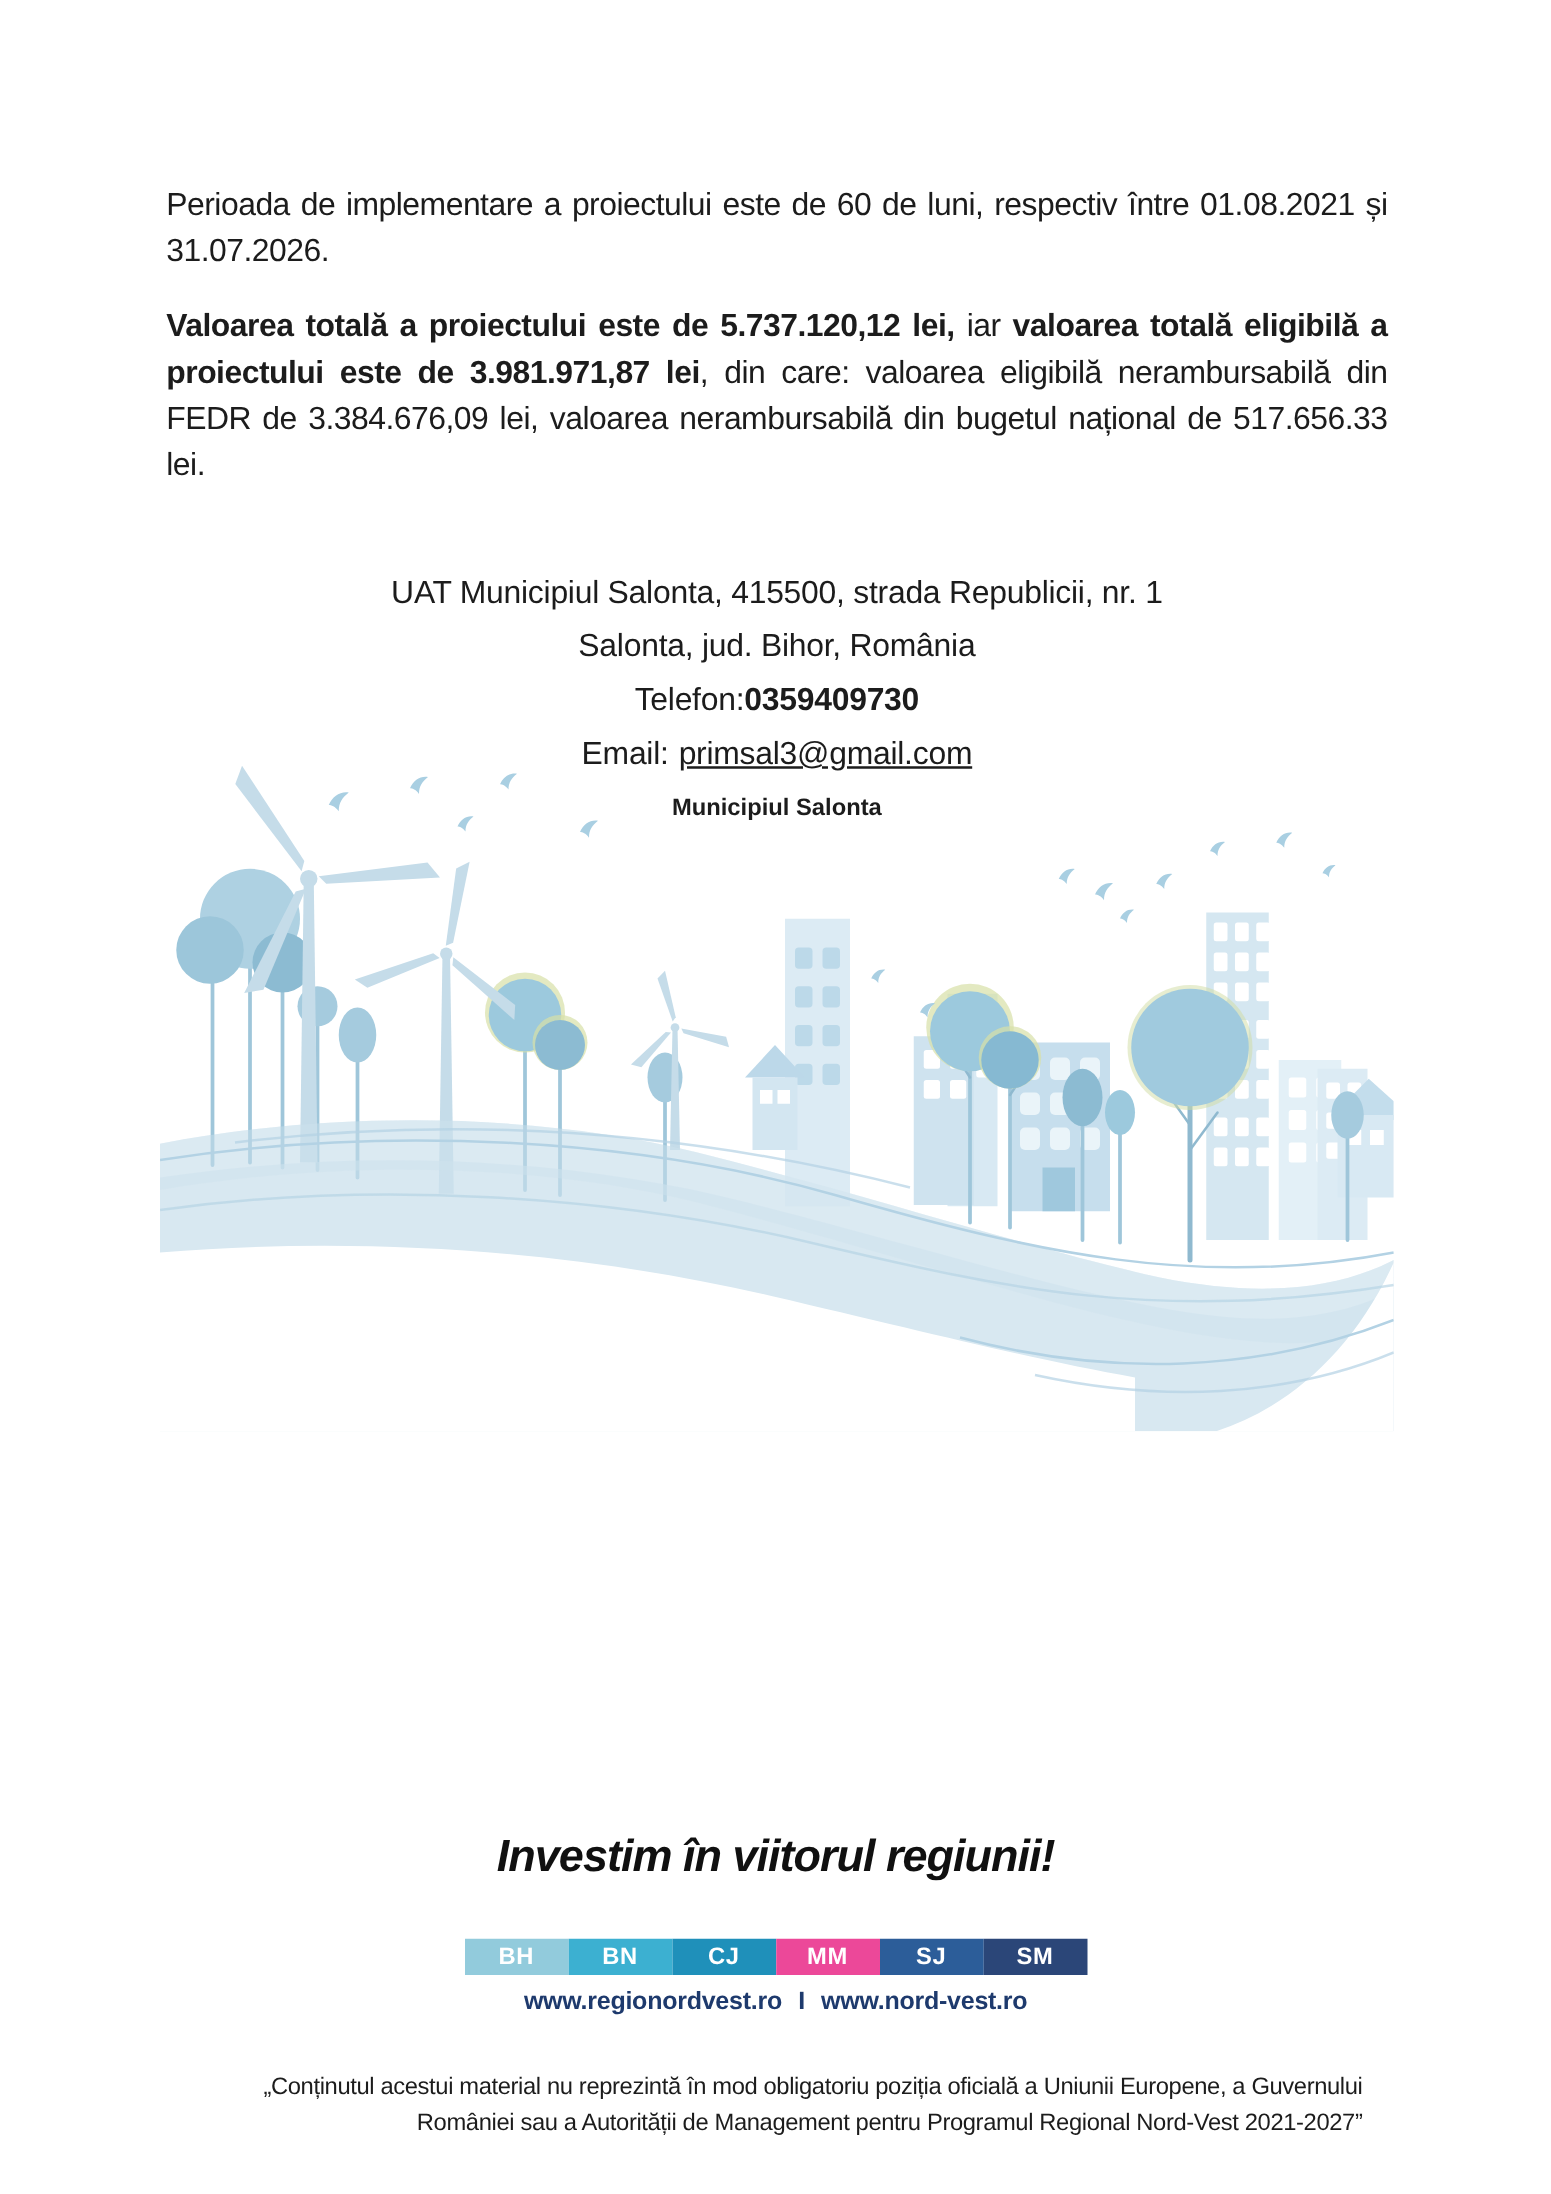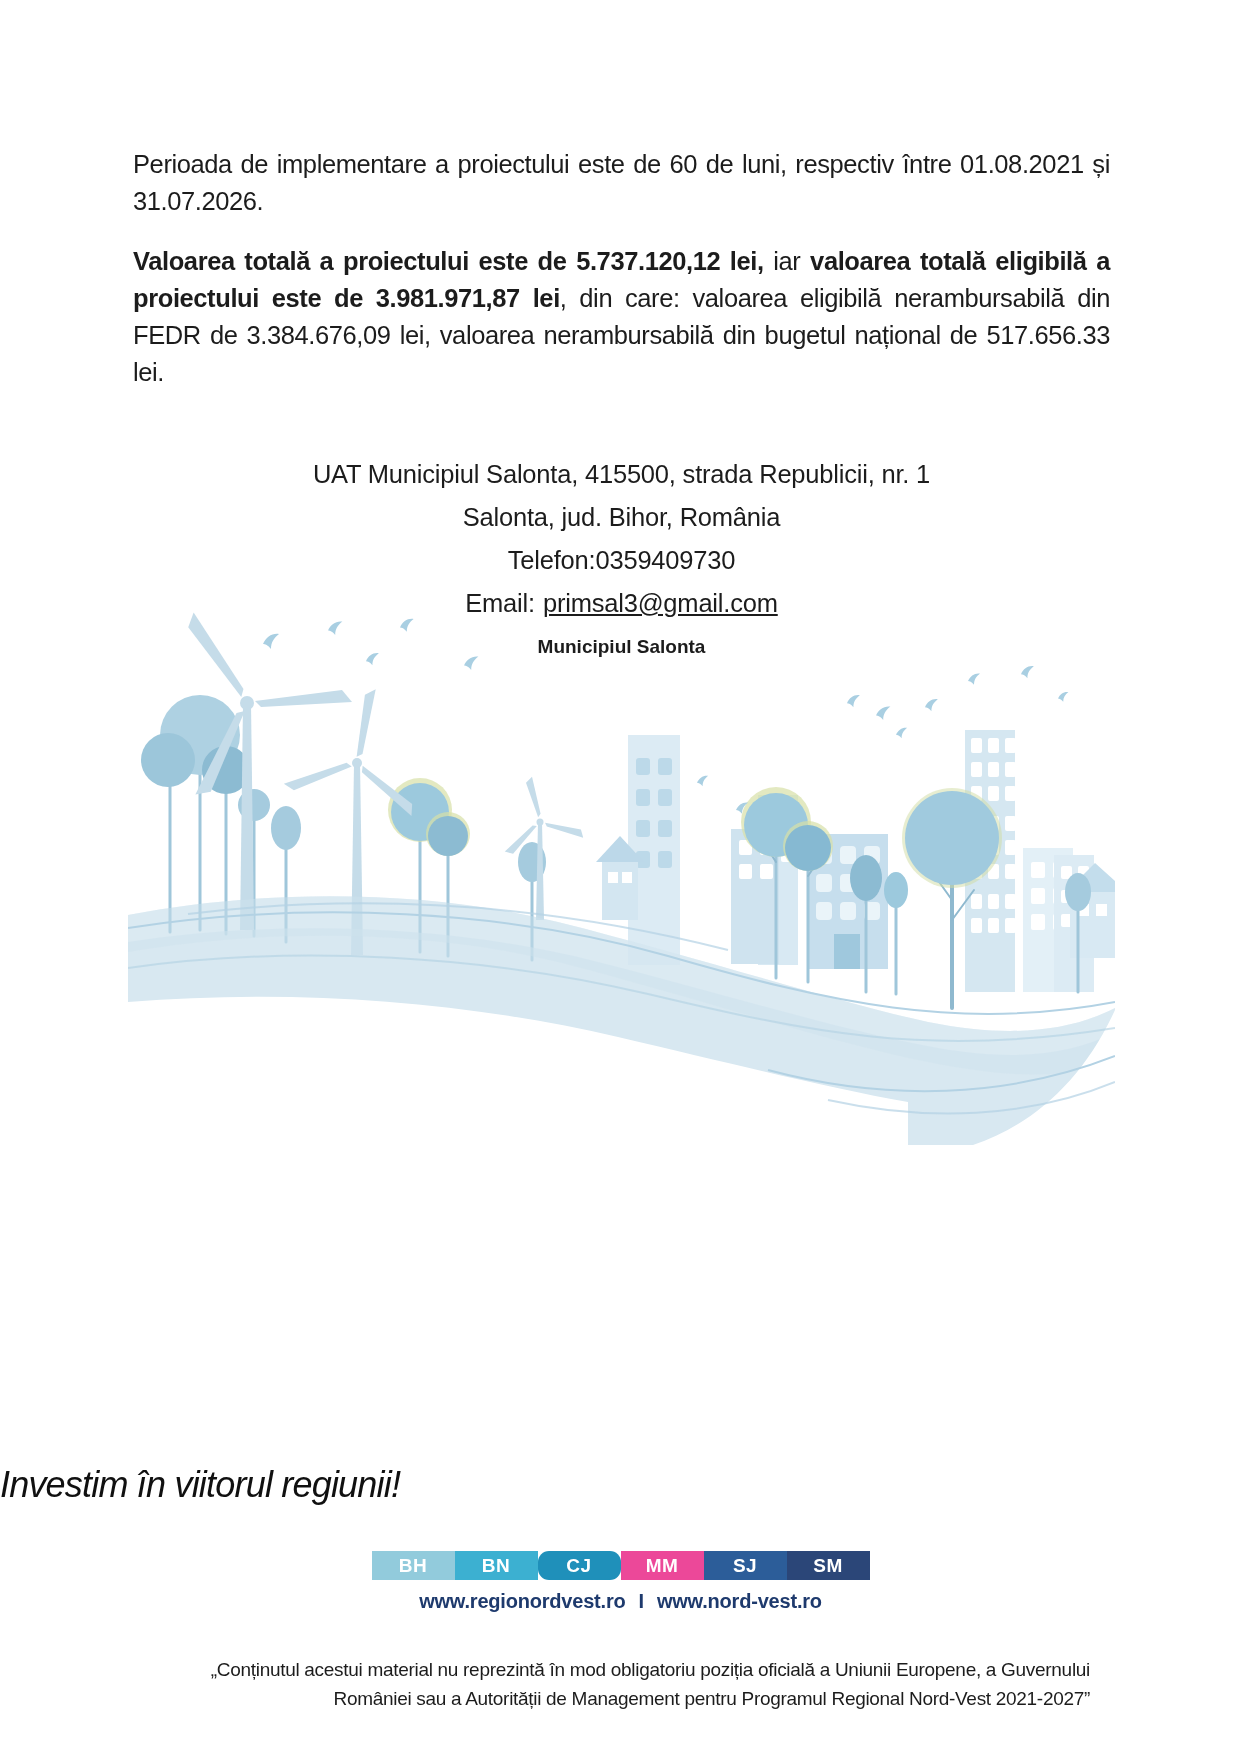--- a/index.html
+++ b/index.html
@@ -33,39 +33,40 @@
     font-size:25.5px;
     letter-spacing:-0.2px;
   }
   .contact .cline{line-height:43px;}
   .contact .org{
     font-size:19px;
     font-weight:bold;
     letter-spacing:0;
     line-height:44px;
   }
-  .phone-val{}
+  .phone-val{font-weight:bold;}
   .email-link{
     color:inherit;
     text-decoration:underline;
     margin-left:8px;
   }
   .scene{
     position:absolute;
     left:128px;
     top:600px;
     width:987px;
     height:545px;
   }
   .slogan{
     position:absolute;
     left:0; right:0;
     top:1464px;
+    text-align:center;
     font-size:36px;
-    font-weight:normal;
+    font-weight:bold;
     font-style:italic;
     letter-spacing:-0.8px;
     color:#101010;
   }
   .badges{
     position:absolute;
     left:0; right:0;
     top:1551px;
     display:flex;
     justify-content:center;
@@ -344,21 +345,21 @@
         <path d="M700,500 C800,522 900,518 987,482" opacity="0.7"></path>
       </g>
     </g>
   </svg>
 
   <div class="slogan">Investim în viitorul regiunii!</div>
 
   <div class="badges">
       <span class="badge" style="background: rgb(146, 203, 220);">BH</span>
       <span class="badge" style="background: rgb(60, 176, 209);">BN</span>
-      <span class="badge" style="background: rgb(31, 144, 186); border-radius: 11px;">CJ</span>
+      <span class="badge" style="background: rgb(31, 144, 186);">CJ</span>
       <span class="badge" style="background: #ec4899;">MM</span>
       <span class="badge" style="background: rgb(44, 93, 153);">SJ</span>
       <span class="badge" style="background: rgb(43, 70, 120);">SM</span>
     </div>
 
   <div class="websites" style="color: rgb(30, 58, 109);">
     <span>www.regionordvest.ro</span><span class="sep">I</span><span>www.nord-vest.ro</span>
   </div>
 
   <div class="disclaimer">„Conținutul acestui material nu reprezintă în mod obligatoriu poziția oficială a Uniunii Europene, a Guvernului României sau a Autorității de Management pentru Programul Regional Nord-Vest 2021-2027”</div>

